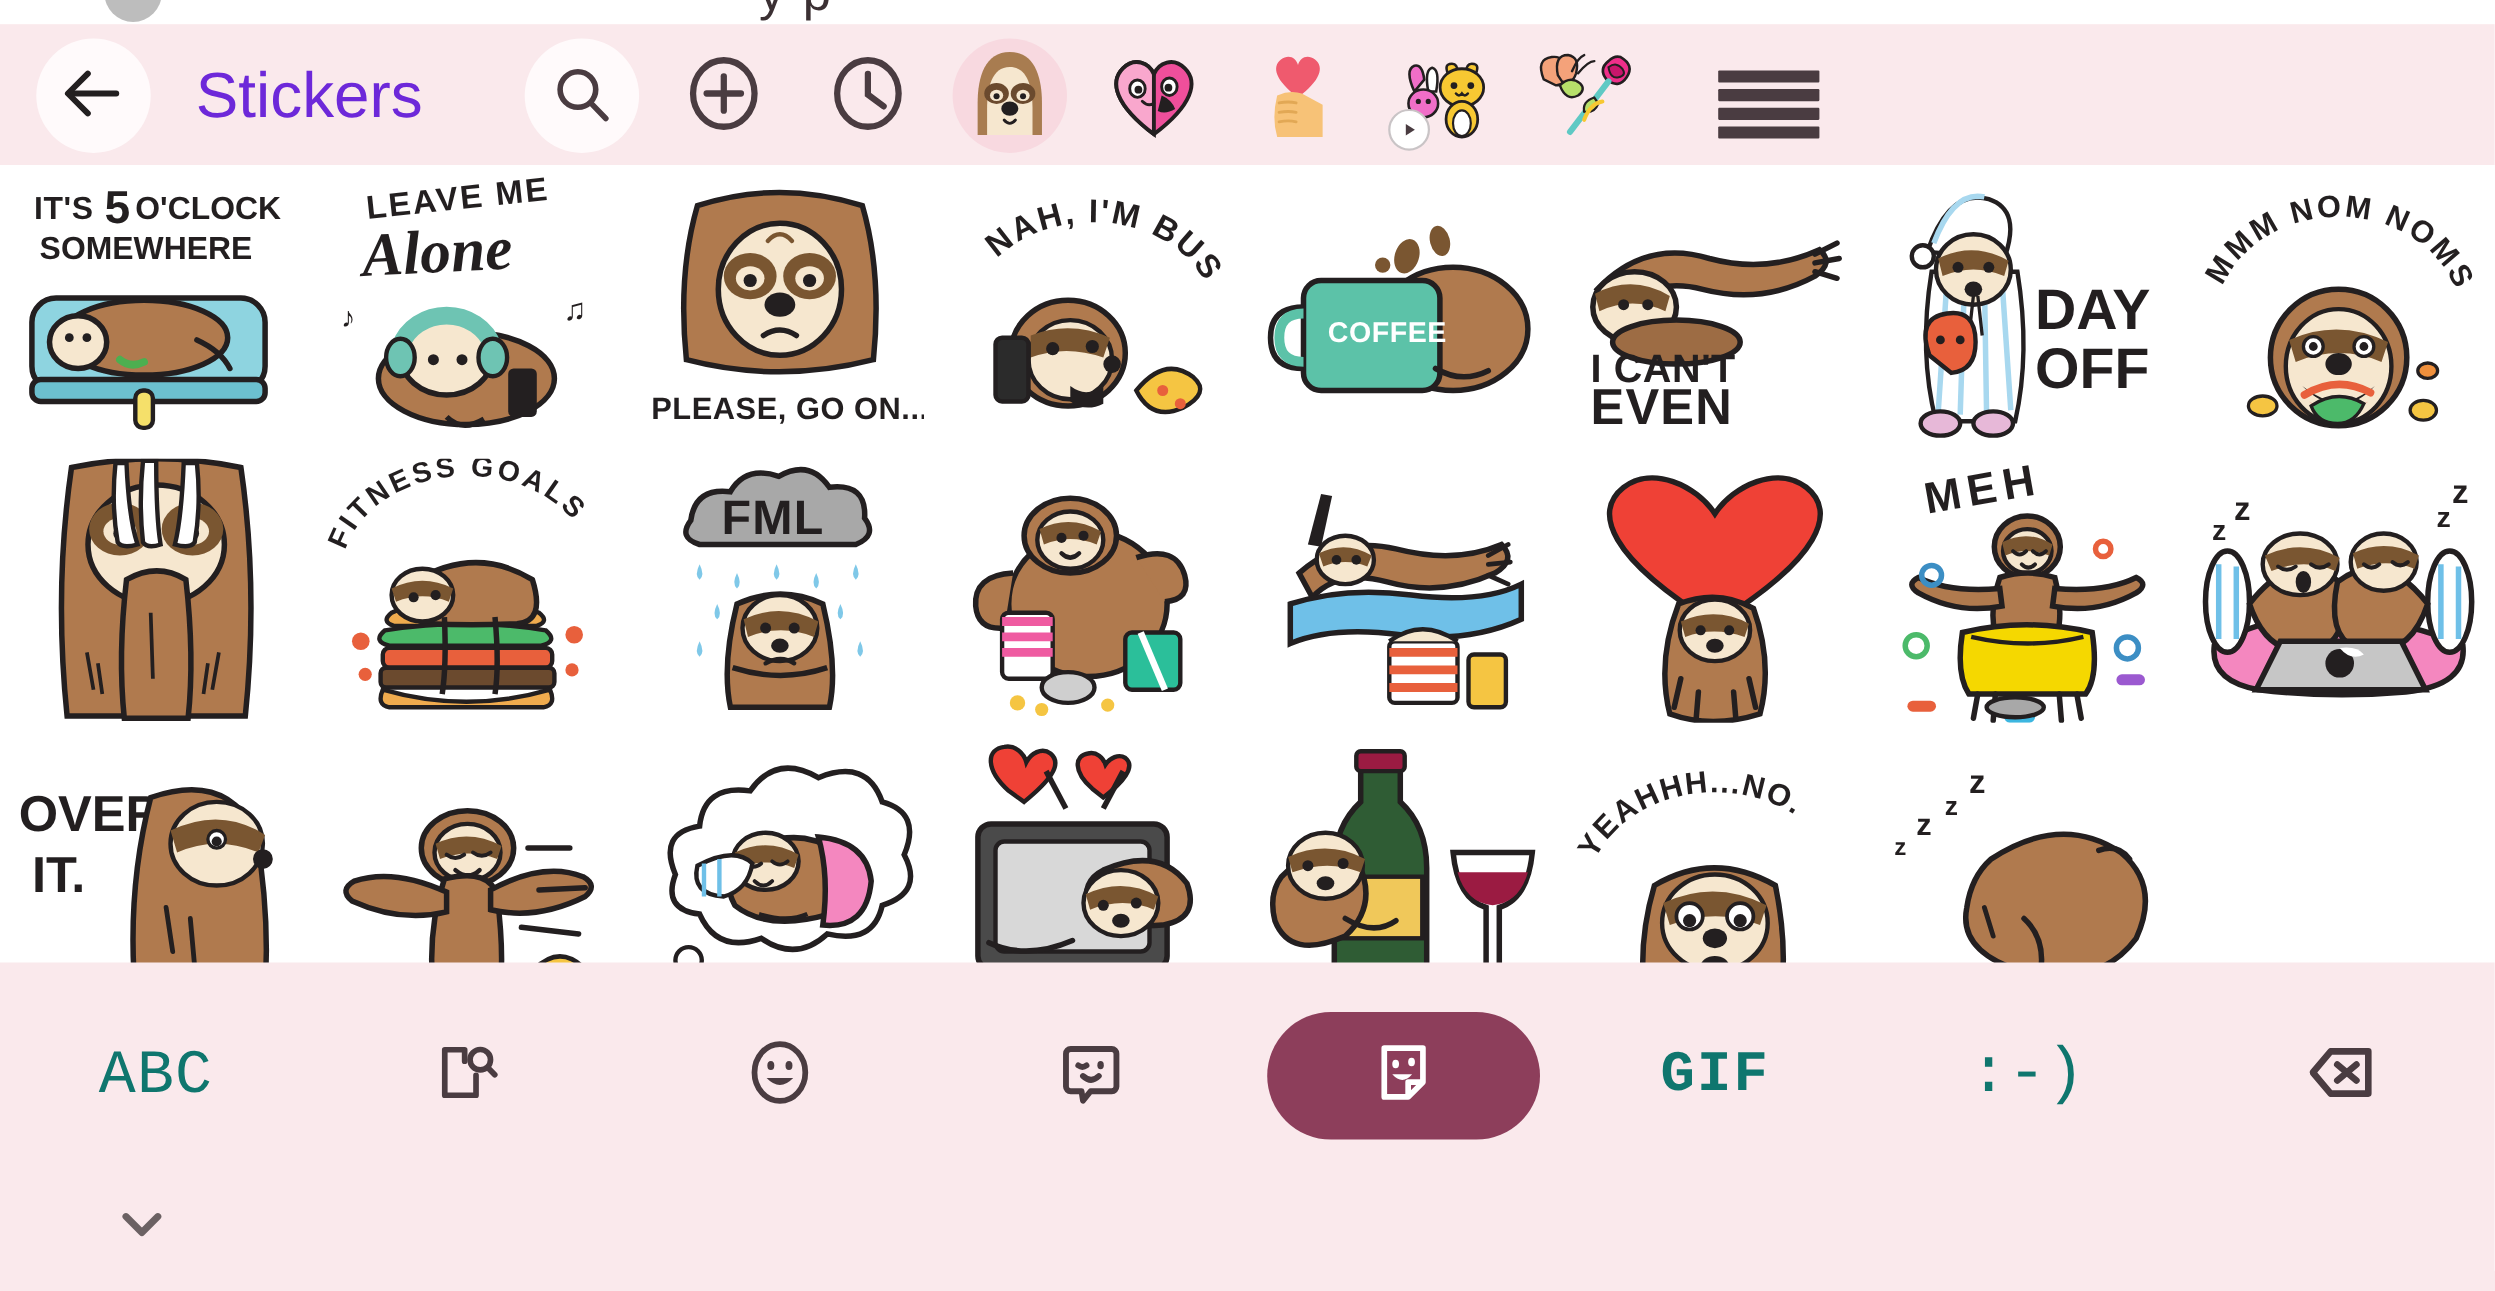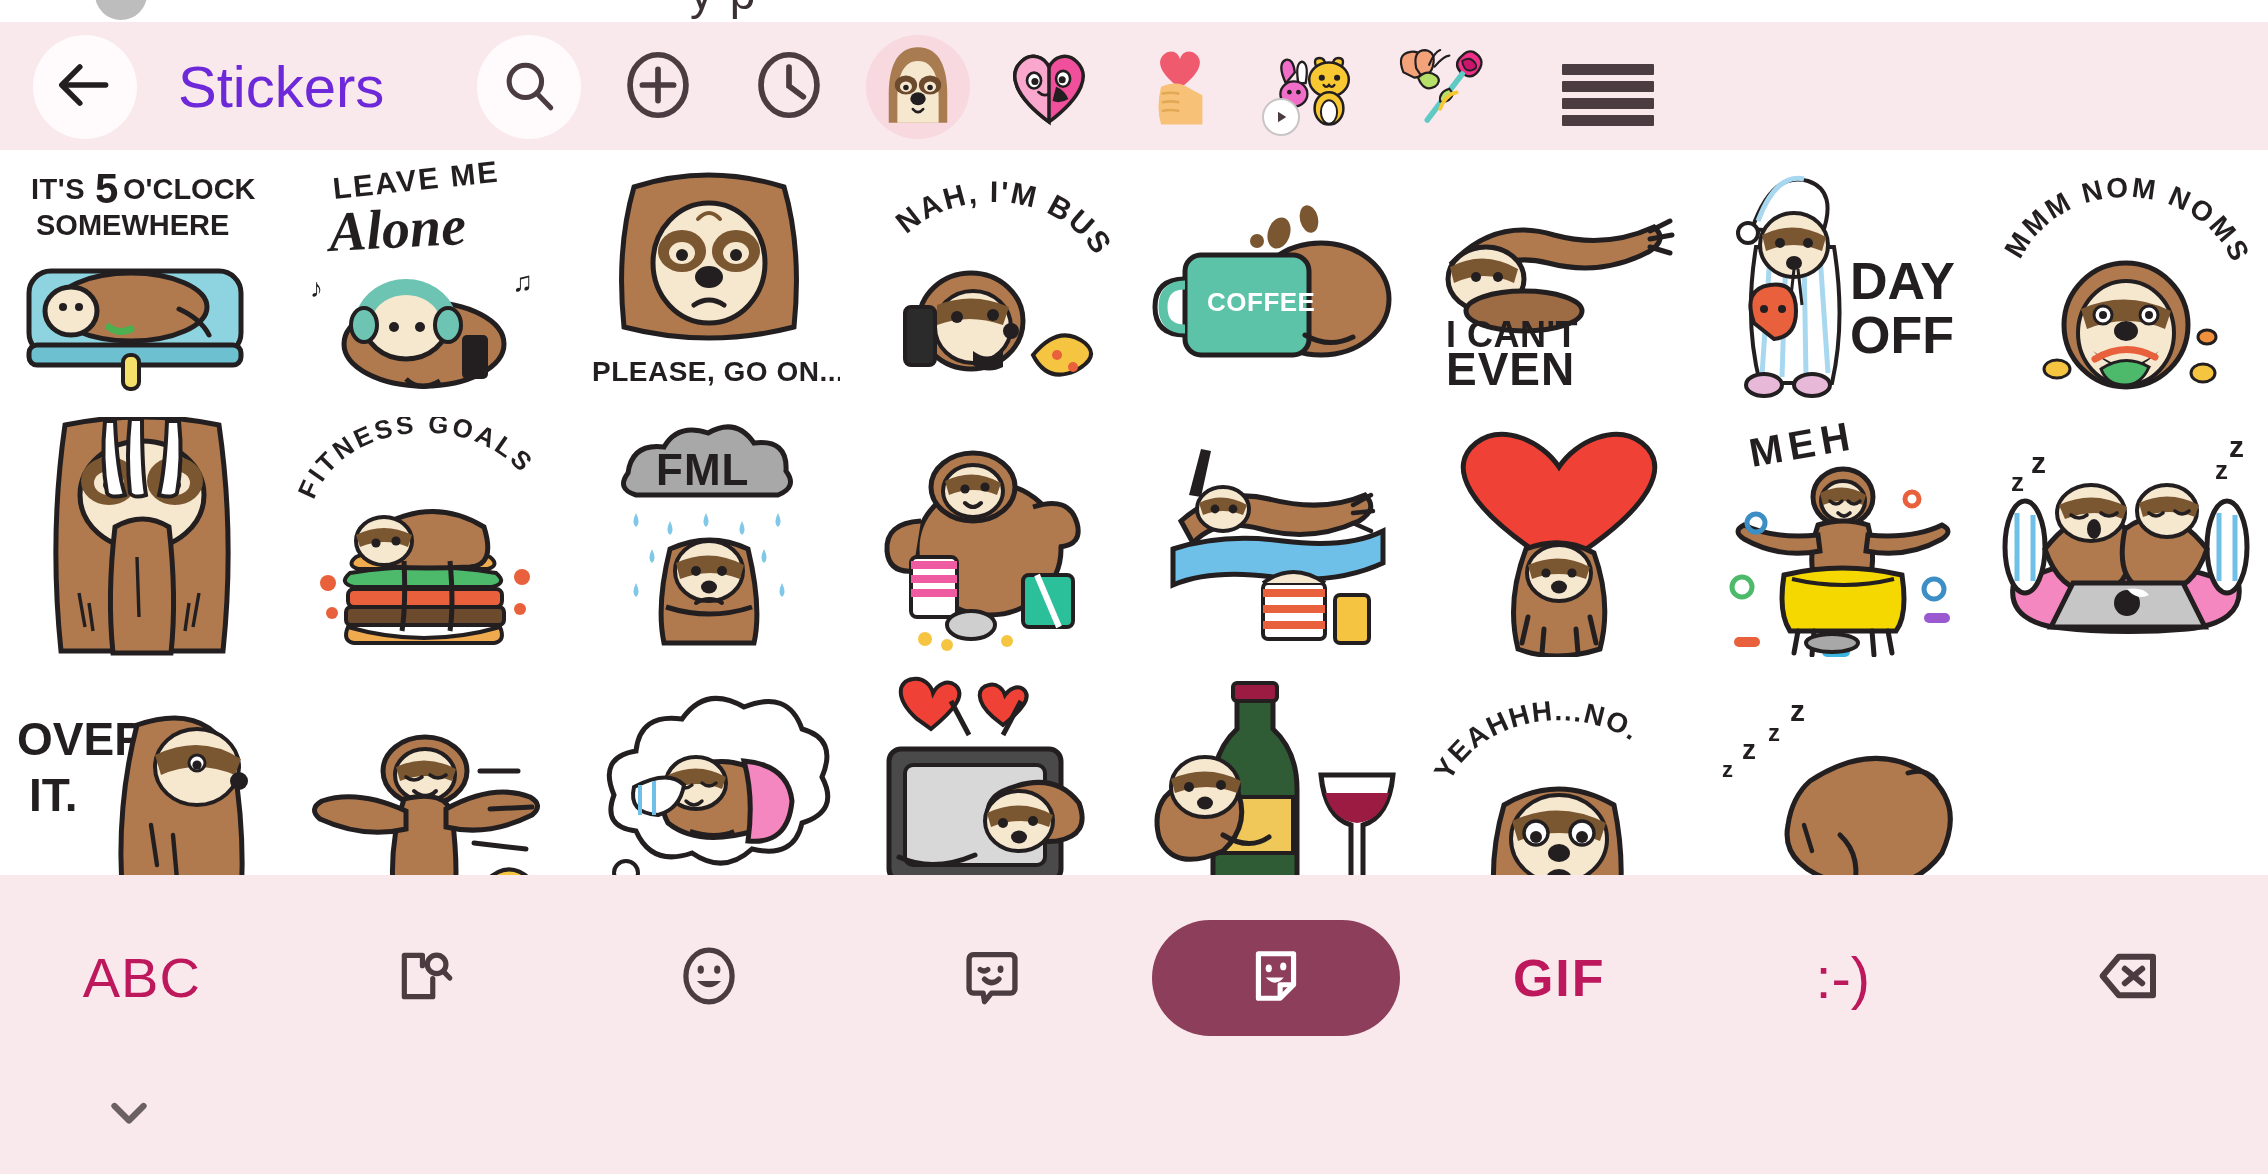--- a/index.html
+++ b/index.html
@@ -92,22 +92,22 @@
   .kb-row {
     position:absolute; top:0; left:0; width:2268px; height:205px;
     display:flex; align-items:center;
   }
   .kb-key {
     flex:1 1 0; height:205px;
     display:flex; align-items:center; justify-content:center;
     cursor:pointer;
   }
   .kb-label {
-    font-size:56px; color:#be185d; letter-spacing:1px;
-    font-family:Liberation Sans, sans-serif;
+    font-size:56px; color:#0f766e; letter-spacing:1px;
+    font-family:Liberation Mono, monospace;
   }
   .kb-label.gif { font-weight:bold; font-size:52px; letter-spacing:2px; }
   .kb-label.smiley { font-size:58px; letter-spacing:0px; }
   .kb-pill {
     width:248px; height:116px; border-radius:58px;
     background:#8d3e5b;
     display:flex; align-items:center; justify-content:center;
   }
   .kb-chevron {
     position:absolute; left:92px; top:202px;

